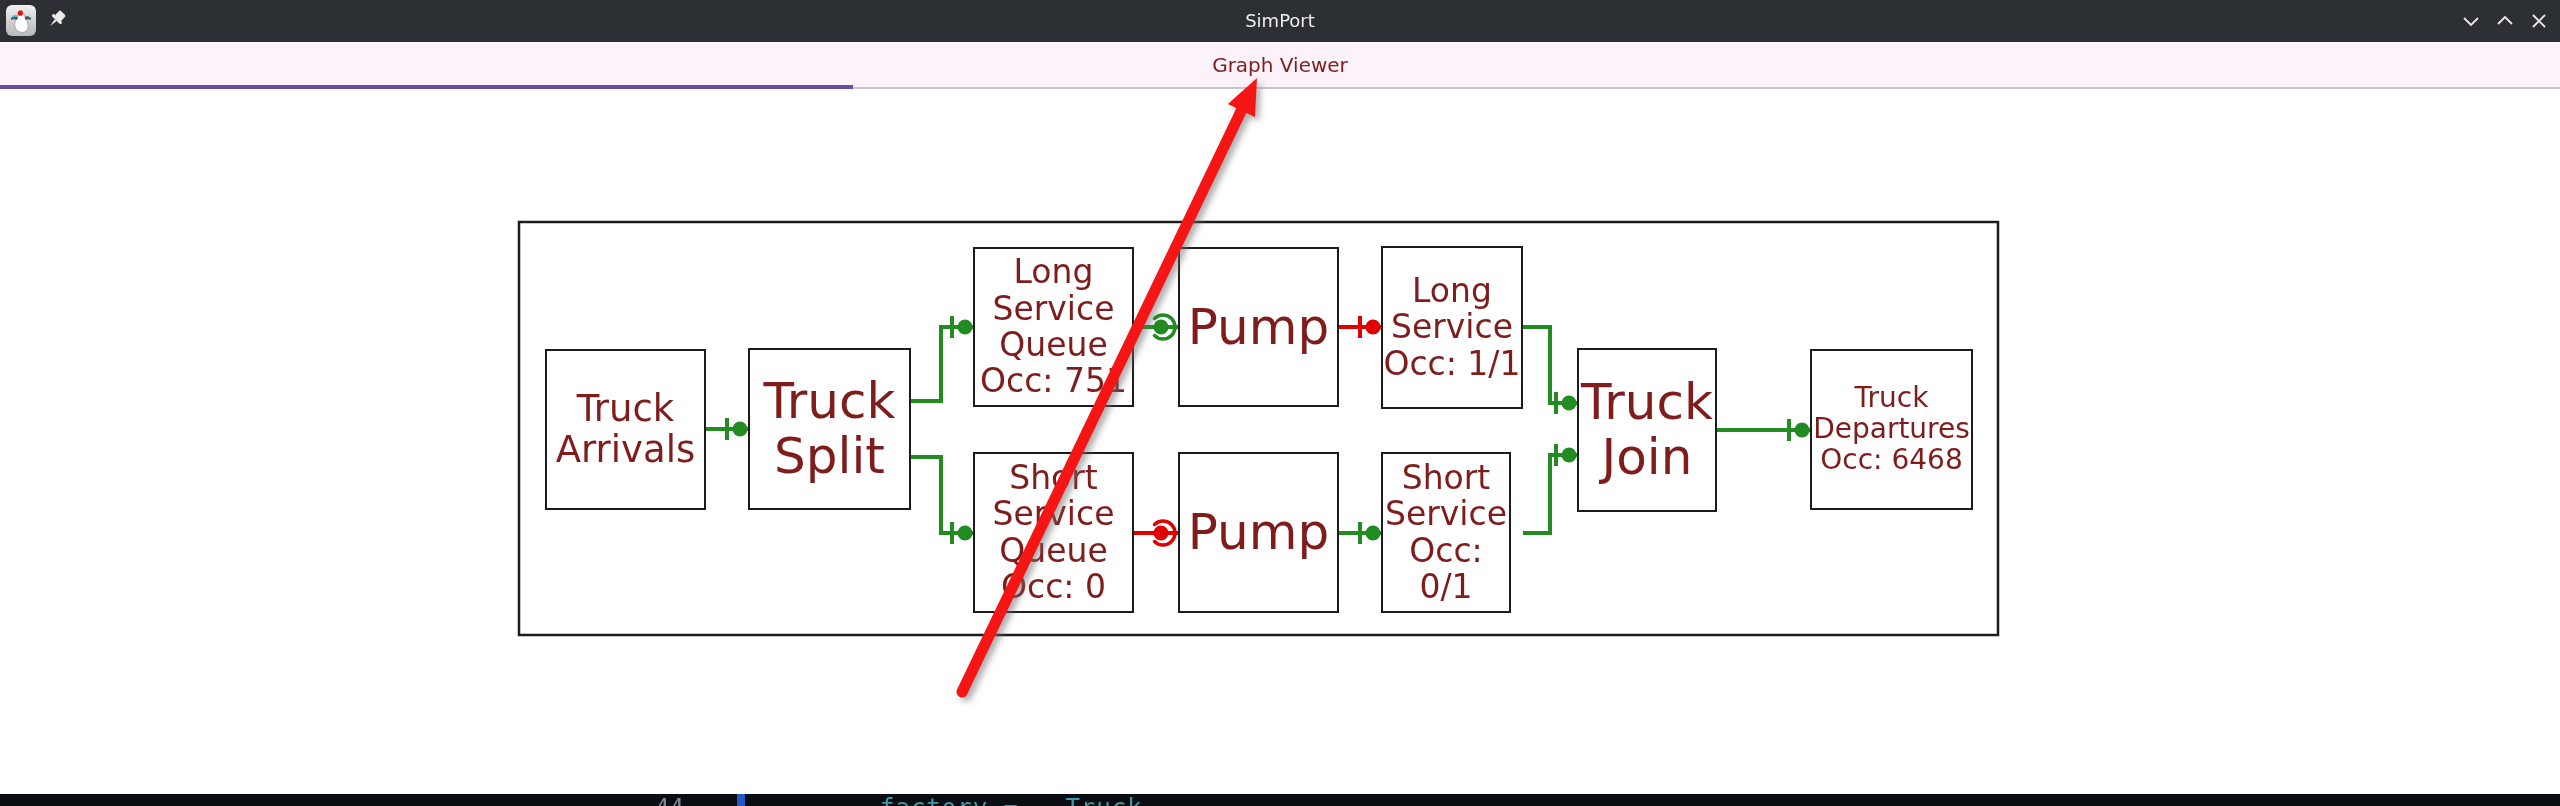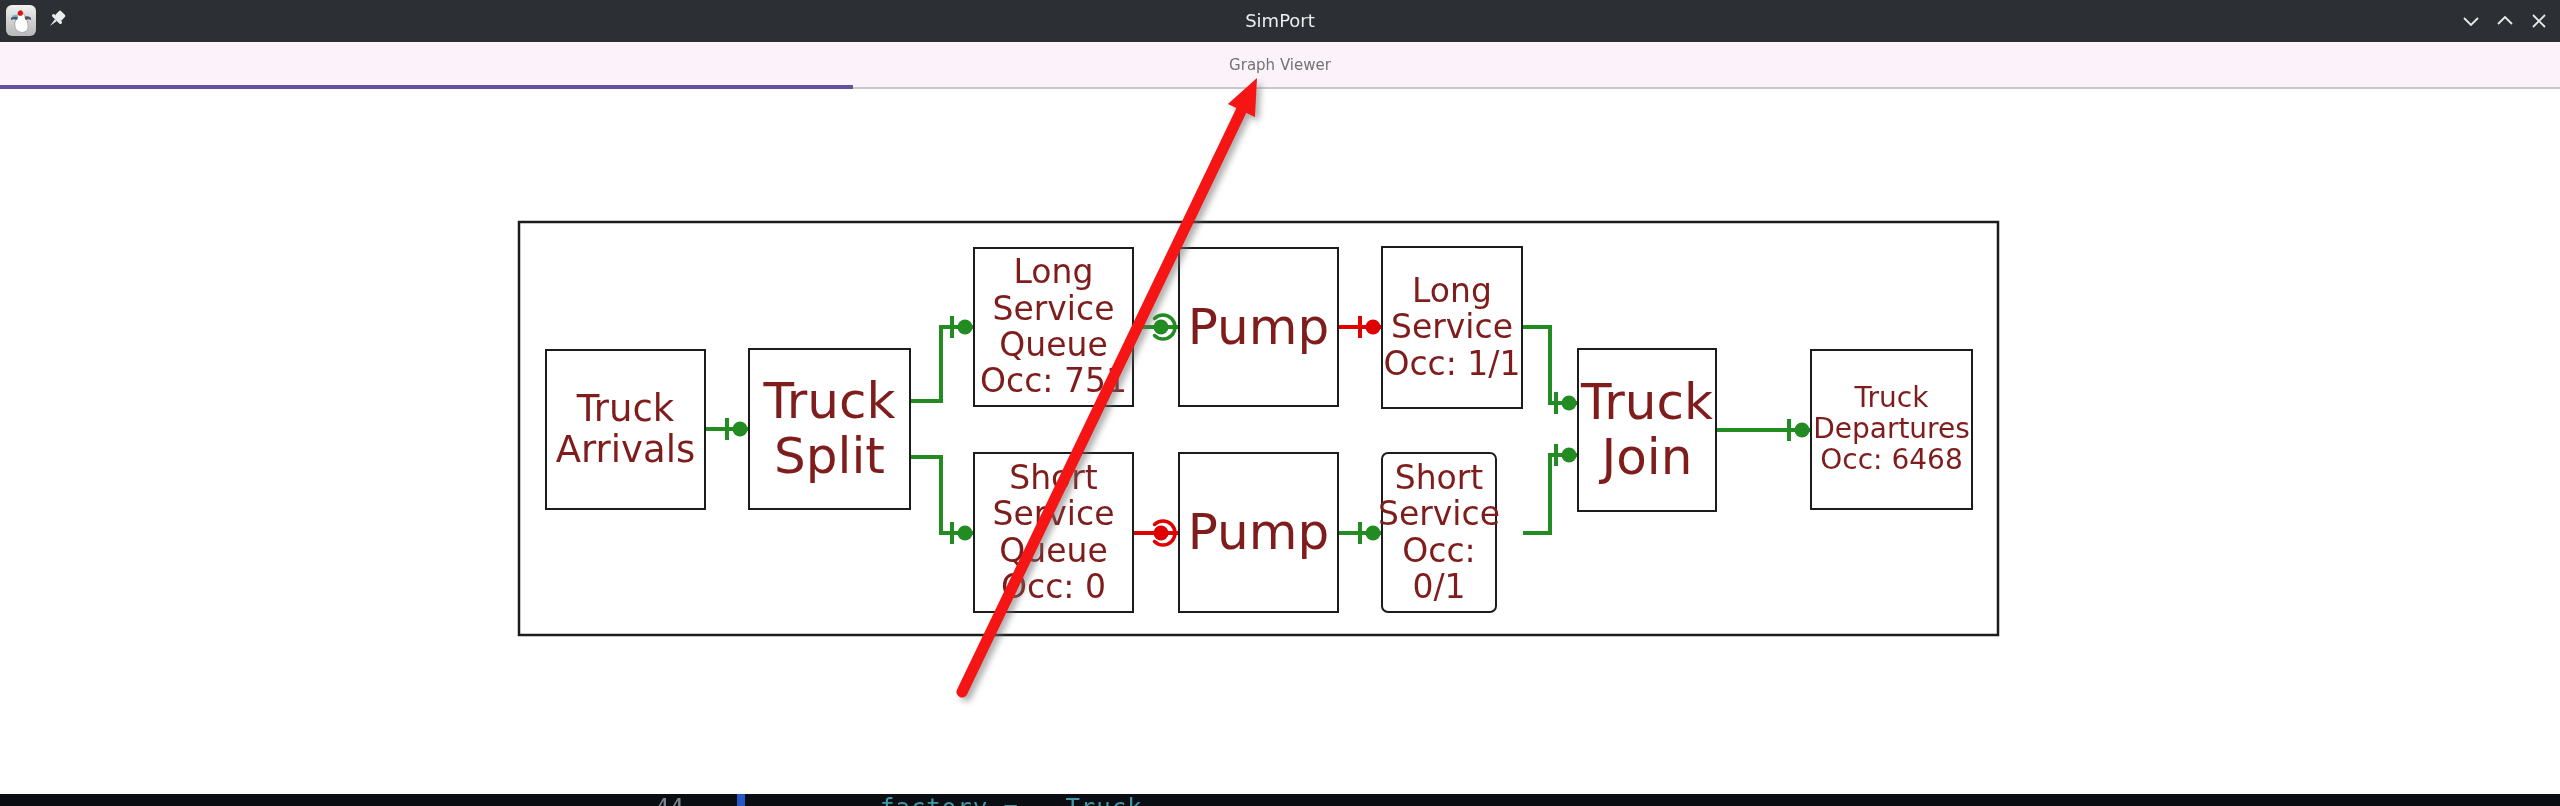--- a/index.html
+++ b/index.html
@@ -25,21 +25,21 @@
   .win-controls{position:absolute;right:8px;top:0;height:42px;display:flex;align-items:center;gap:8px;}
   .win-btn{width:26px;height:26px;display:flex;align-items:center;justify-content:center;}
   
   .tabbar{
     position:absolute;left:0;top:42px;width:2560px;height:47px;
     background:#fbf2fa;border-bottom:2px solid #cac5ca;box-sizing:border-box;
     display:flex;
   }
   .tab{
     flex:1 1 0;display:flex;align-items:center;justify-content:center;
-    font-size:15px;color:#737373;cursor:default;
+    font-size:20px;color:#7f1d1d;cursor:default;
   }
   .tab-indicator{
     position:absolute;left:0;bottom:-2px;width:853px;height:4px;background:#6750a4;
   }
   
   .canvas{position:absolute;left:0;top:89px;width:2560px;height:705px;background:#ffffff;}
   .edge-layer{position:absolute;left:0;top:0;width:2560px;height:806px;pointer-events:none;}
   .node{
     position:absolute;box-sizing:border-box;background:#ffffff;border:2.5px solid #1c1c1c;
     display:flex;align-items:center;justify-content:center;text-align:center;
@@ -115,21 +115,21 @@
 Occ: 751</div>
     <div class="node" style="left: 1178px; top: 158px; width: 161px; height: 160px; font-size: 50px;">Pump</div>
     <div class="node" style="left: 1381px; top: 157px; width: 142px; height: 163px; font-size: 33px;">Long
 Service
 Occ: 1/1</div>
     <div class="node" style="left: 973px; top: 363px; width: 161px; height: 161px; font-size: 33px;">Short
 Service
 Queue
 Occ: 0</div>
     <div class="node" style="left: 1178px; top: 363px; width: 161px; height: 161px; font-size: 50px;">Pump</div>
-    <div class="node" style="left: 1381px; top: 363px; width: 116px; height: 161px; font-size: 33px; border-radius: 7px;">Short
+    <div class="node" style="left: 1381px; top: 363px; width: 130px; height: 161px; font-size: 33px;">Short
 Service
 Occ: 0/1</div>
     <div class="node" style="left: 1577px; top: 259px; width: 140px; height: 164px; font-size: 50px;">Truck
 Join</div>
     <div class="node" style="left: 1810px; top: 260px; width: 163px; height: 161px; font-size: 28px;">Truck
 Departures
 Occ: 6468</div>
   </div>
 <svg class="edge-layer" id="edge-layer" viewBox="0 0 2560 806">
     <rect x="519" y="222" width="1479" height="413" fill="none" stroke="#1c1c1c" stroke-width="2.5"></rect>

